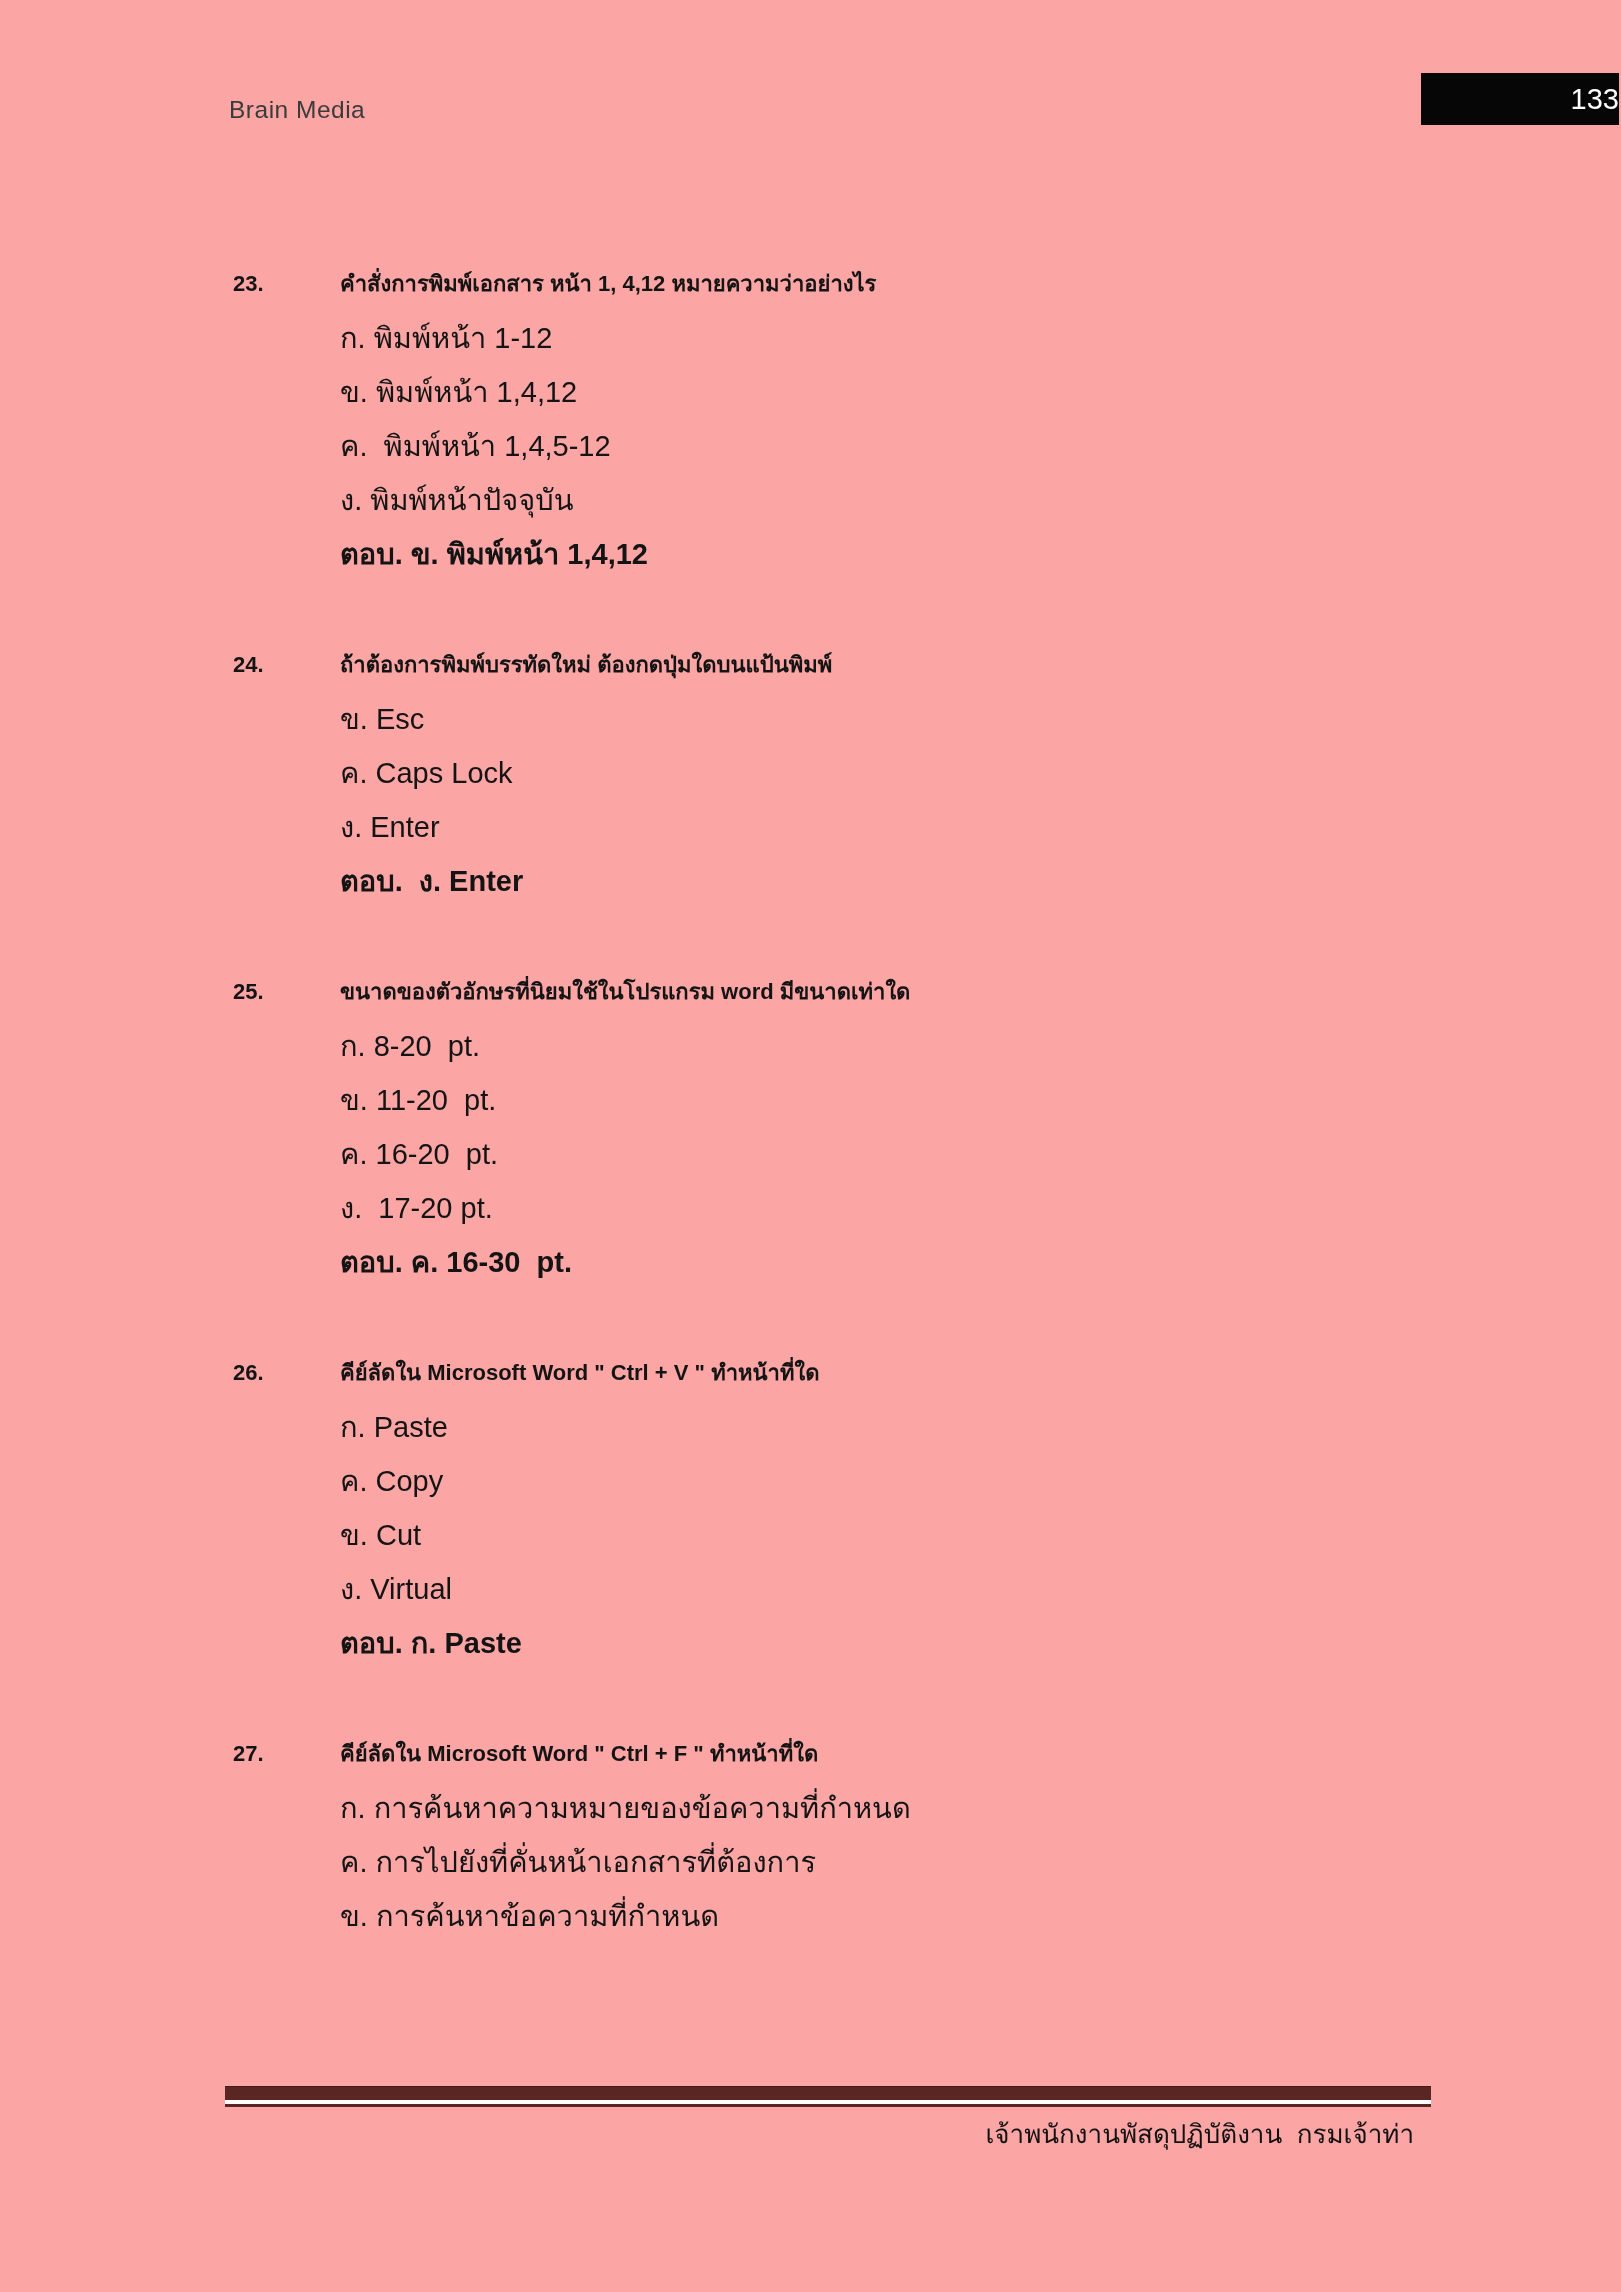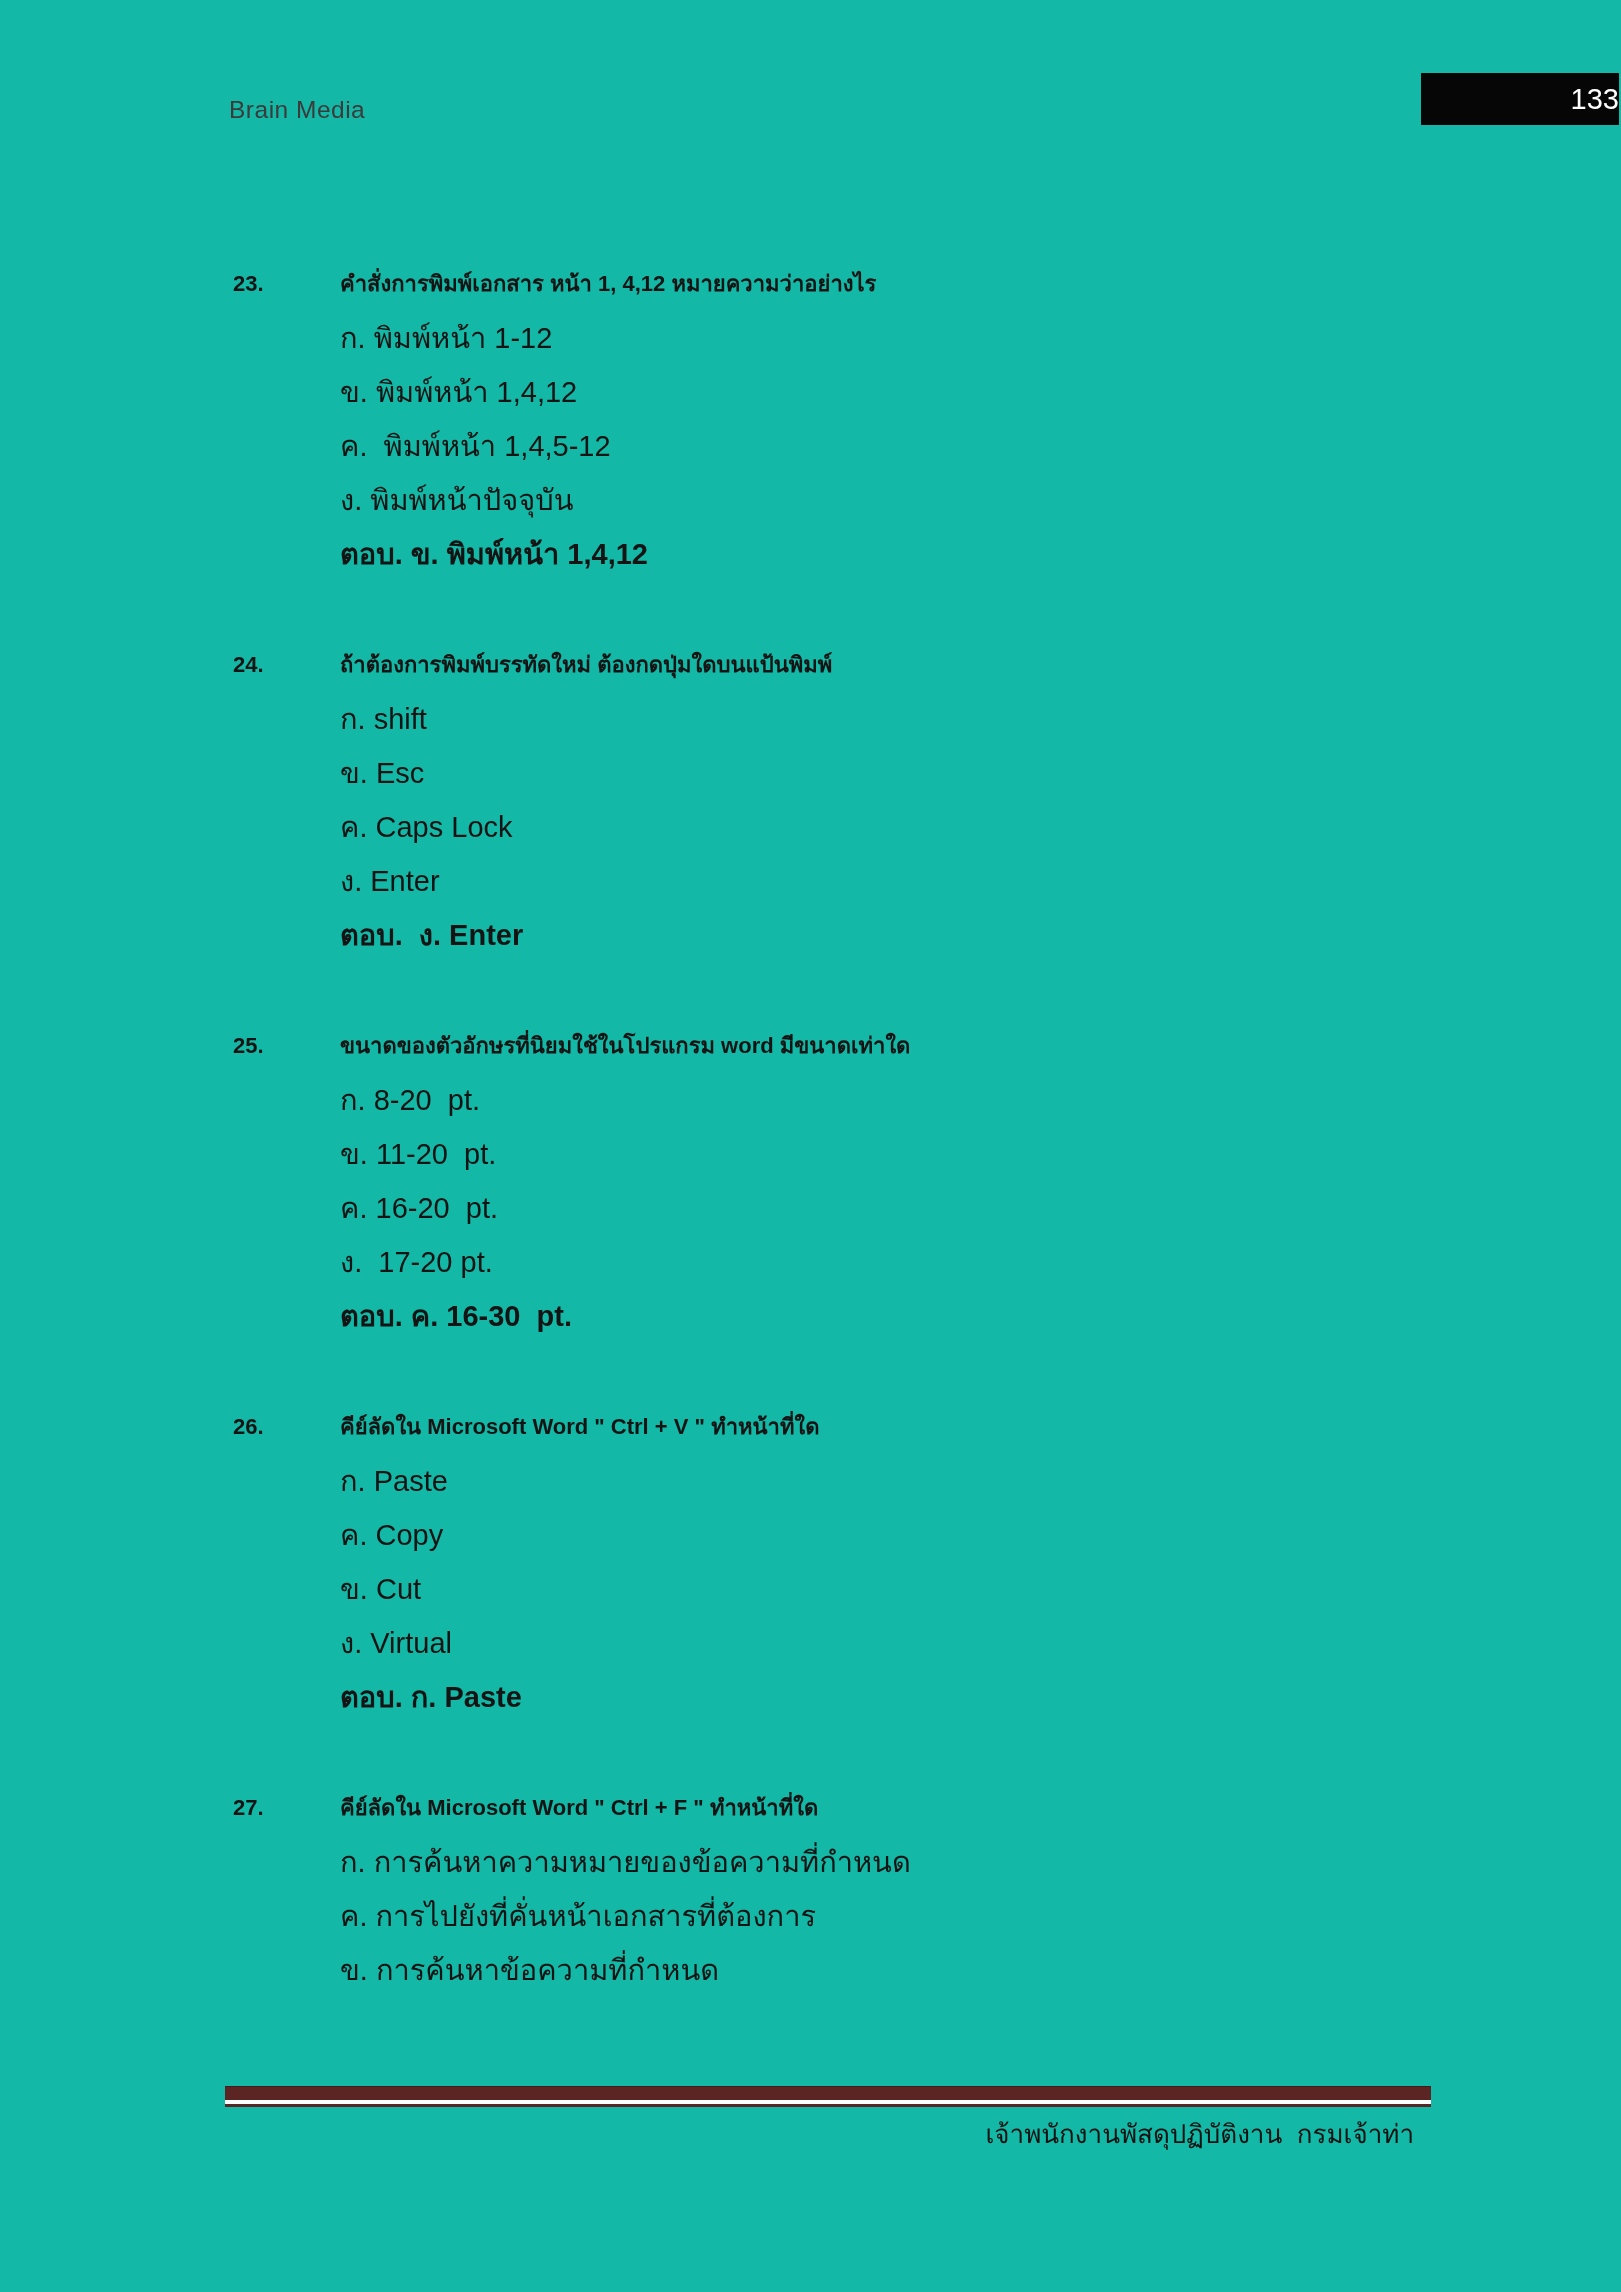--- a/index.html
+++ b/index.html
@@ -4,21 +4,21 @@
 <style>
   html, body {
     margin: 0;
     padding: 0;
     background: #ffffff;
   }
   .page {
     position: relative;
     width: 1621px;
     height: 2293px;
-    background: #14b8a6;
+    background: #fca5a5;
     font-family: "Liberation Sans", "DejaVu Sans", sans-serif;
     color: #141414;
     overflow: hidden;
   }
 
   
   .brand {
     position: absolute;
     left: 229px;
     top: 96px;
@@ -132,21 +132,20 @@
         </div>
       <div class="answer-line">ตอบ. ข. พิมพ์หน้า 1,4,12</div>
     </div>
 
     <div class="question-block">
       <div class="q-head">
         <span class="q-num">24.</span>
         <span class="q-text">ถ้าต้องการพิมพ์บรรทัดใหม่ ต้องกดปุ่มใดบนแป้นพิมพ์</span>
       </div>
       <div>
-          <div class="opt-line">ก. shift</div>
           <div class="opt-line">ข. Esc</div>
           <div class="opt-line">ค. Caps Lock</div>
           <div class="opt-line">ง. Enter</div>
         </div>
       <div class="answer-line">ตอบ.  ง. Enter</div>
     </div>
 
     <div class="question-block">
       <div class="q-head">
         <span class="q-num">25.</span>

